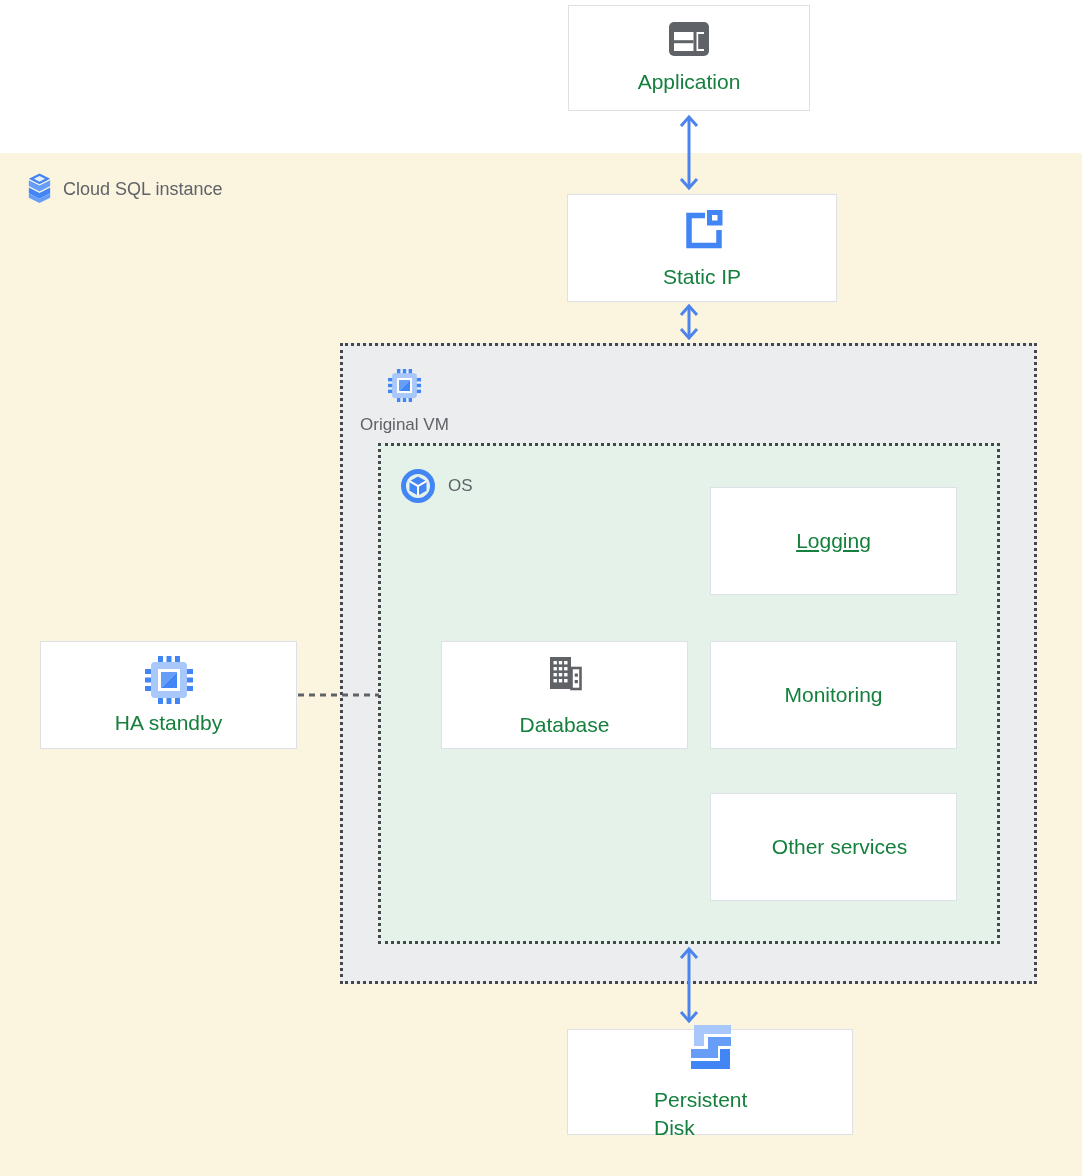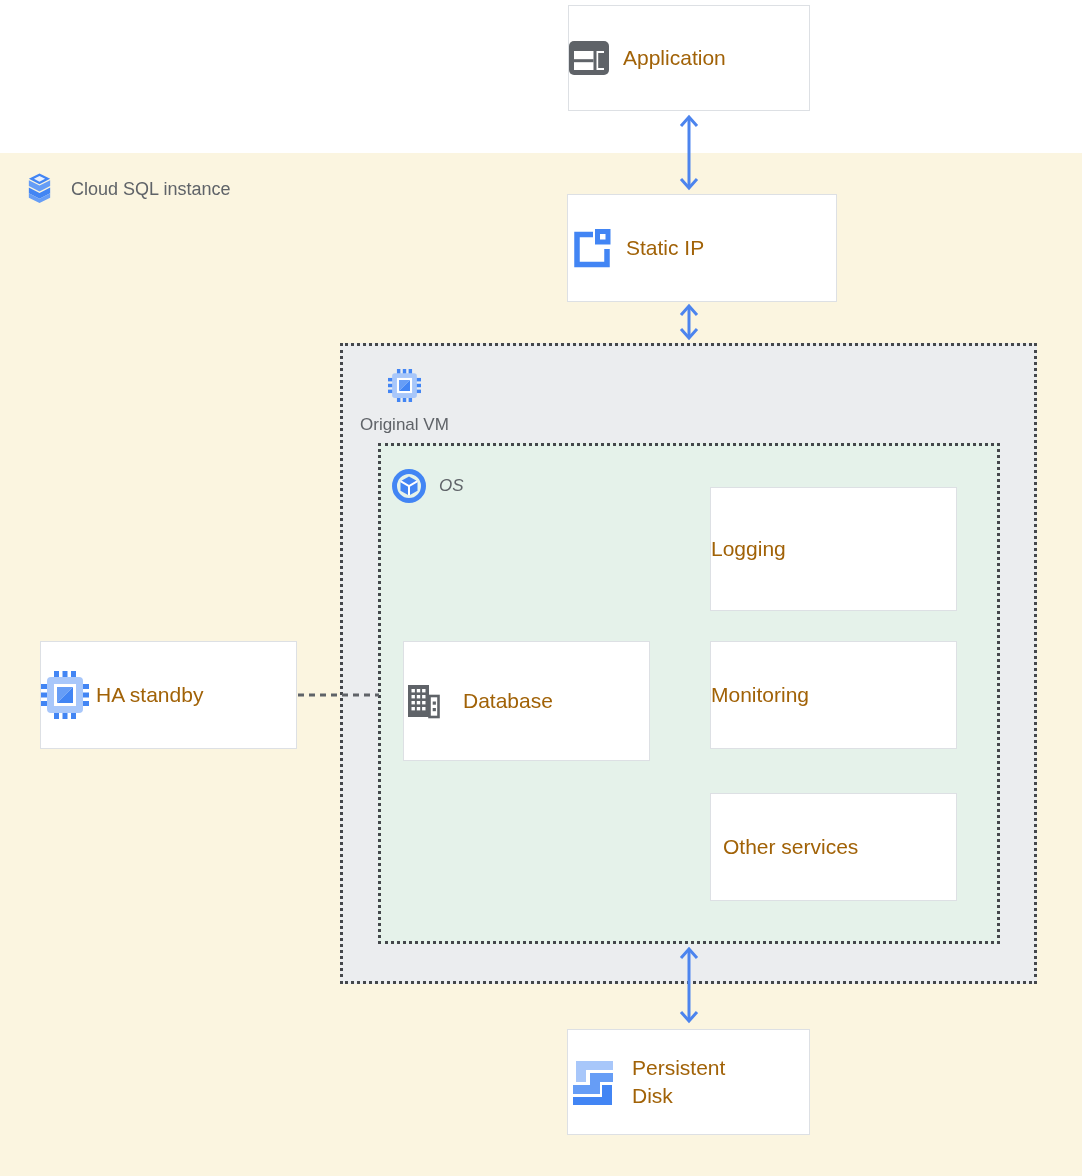--- a/index.html
+++ b/index.html
@@ -10,48 +10,48 @@
     background:#ffffff;
     overflow:hidden;
   }
   .cream-band{
     position:absolute;left:0;top:153px;width:1082px;height:1023px;
     background:#FBF5E0;
   }
   
   .region-label{
     position:absolute;left:24px;top:172px;
-    display:flex;align-items:center;gap:16px;
+    display:flex;align-items:center;gap:8px;
     color:#5F6368;font-size:18px;
   }
   
   .container-box{position:absolute;box-sizing:border-box;border:3px dotted #44474B;}
   .vm-box{left:340px;top:343px;width:697px;height:641px;background:#EBEDEF;}
   .os-box{left:378px;top:443px;width:622px;height:501px;background:#E5F2EA;}
   .container-label{
     position:absolute;display:flex;align-items:center;gap:13px;
     color:#5F6368;font-size:17px;
   }
   .vm-label{left:360px;top:369px;flex-direction:column;}
-  .os-label{left:392px;top:469px;font-style:italic;}
+  .os-label{left:401px;top:469px;}
   
   .node{
     position:absolute;box-sizing:border-box;
     background:#ffffff;border:1px solid #DDE0E4;
-    display:flex;align-items:center;gap:14px;
-    color:#a16207;font-size:21px;
+    display:flex;align-items:center;justify-content:center;gap:14px;
+    color:#15803d;font-size:21px;flex-direction:column;
   }
   .node-application{left:568px;top:5px;width:242px;height:106px;}
   .node-static-ip{left:567px;top:194px;width:270px;height:108px;}
-  .node-logging{left:710px;top:487px;width:247px;height:124px;}
-  .node-database{left:403px;top:641px;width:247px;height:120px;gap:21px;}
+  .node-logging{left:710px;top:487px;width:247px;height:108px;text-decoration:underline;}
+  .node-database{left:441px;top:641px;width:247px;height:108px;gap:21px;}
   .node-monitoring{left:710px;top:641px;width:247px;height:108px;}
   .node-other{left:710px;top:793px;width:247px;height:108px;padding-left:12px;}
   .node-ha{left:40px;top:641px;width:257px;height:108px;gap:7px;}
-  .node-disk{left:567px;top:1029px;width:243px;height:106px;gap:16px;}
+  .node-disk{left:567px;top:1029px;width:286px;height:106px;gap:16px;}
   .node-disk .node-text{width:112px;line-height:1.32;}
   .icon{flex:0 0 auto;display:block;}
   
   #overlay{position:absolute;left:0;top:0;pointer-events:none;}
 </style>
 </head>
 <body>
 
 <div id="canvas">
 

